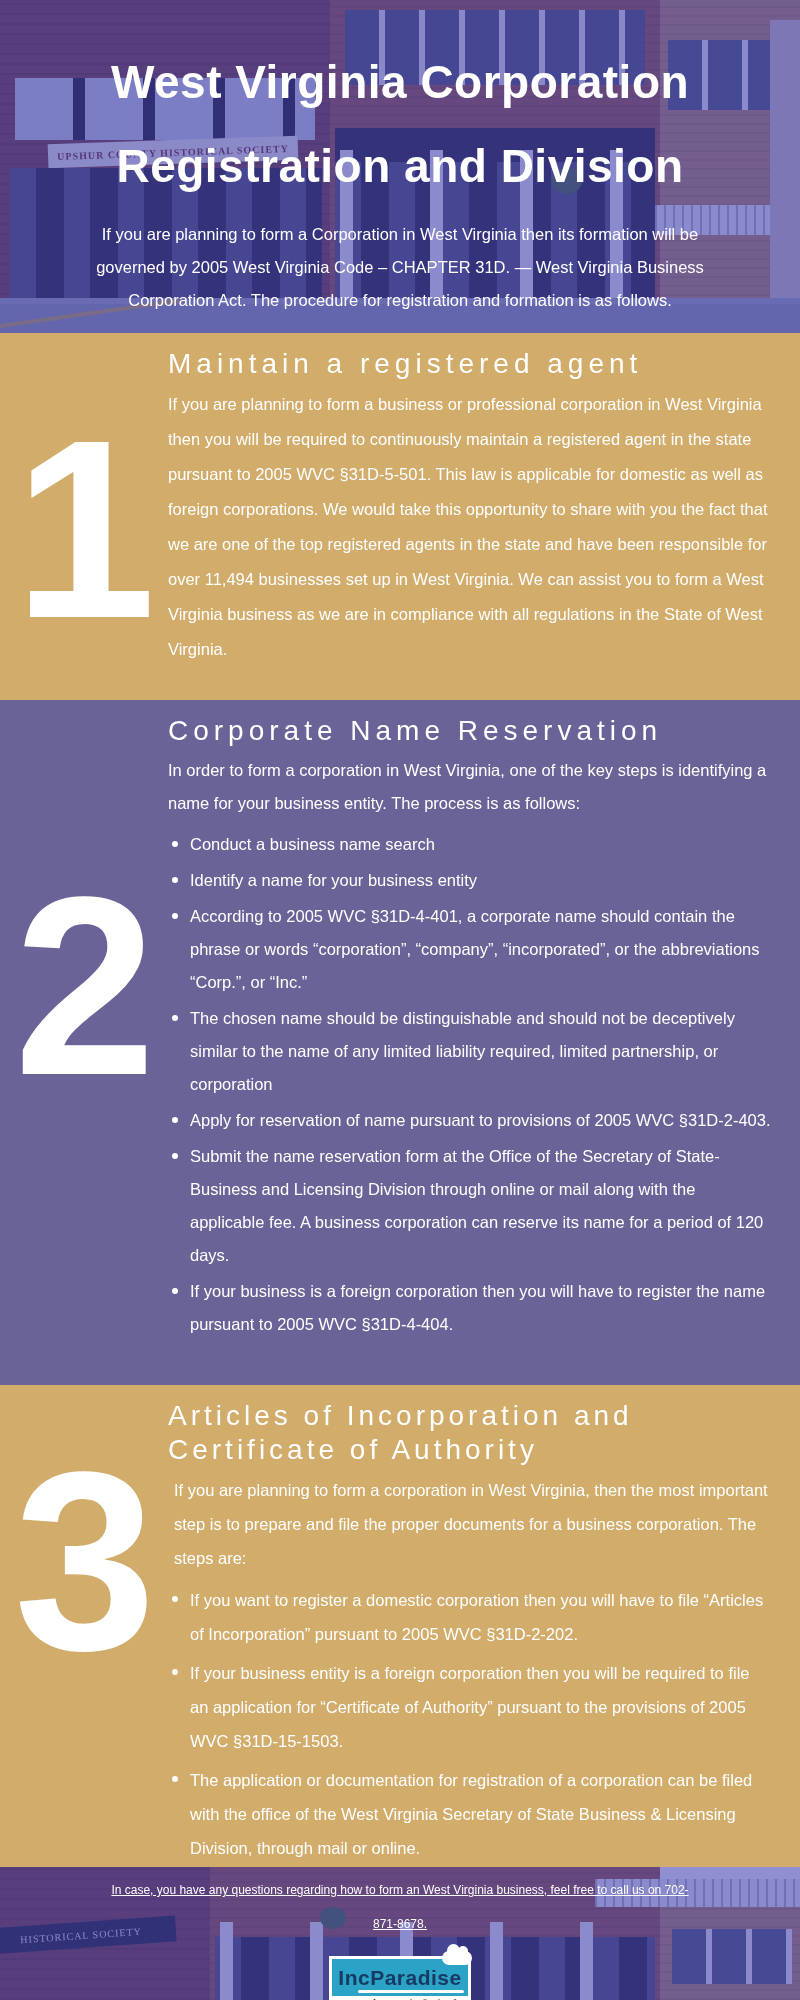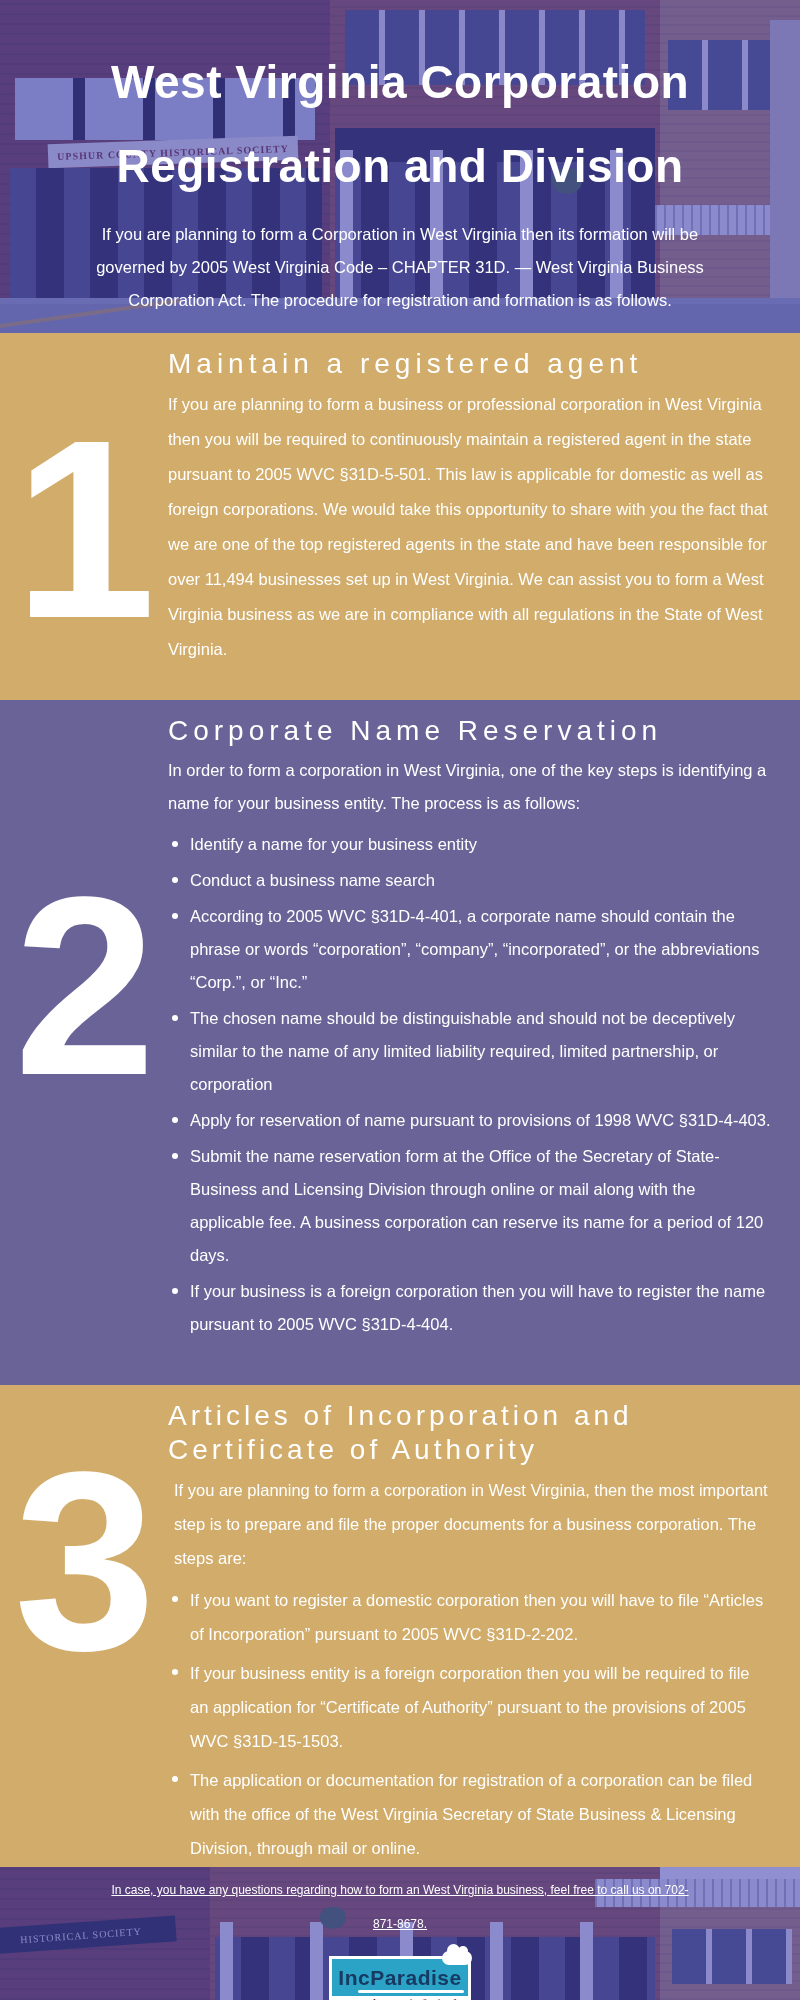--- a/index.html
+++ b/index.html
@@ -121,25 +121,25 @@
       <p>If you are planning to form a business or professional corporation in West Virginia then you will be required to continuously maintain a registered agent in the state pursuant to 2005 WVC §31D-5-501. This law is applicable for domestic as well as foreign corporations. We would take this opportunity to share with you the fact that we are one of the top registered agents in the state and have been responsible for over 11,494 businesses set up in West Virginia. We can assist you to form a West Virginia business as we are in compliance with all regulations in the State of West Virginia.</p>
     </div>
   </section>
 
   <section class="step purple step-2">
     <div class="num">2</div>
     <div class="content">
       <h2>Corporate Name Reservation</h2>
       <p>In order to form a corporation in West Virginia, one of the key steps is identifying a name for your business entity. The process is as follows:</p>
       <ul>
+        <li>Conduct a business name search</li>
         <li>Identify a name for your business entity</li>
-        <li>Conduct a business name search</li>
         <li>According to 2005 WVC §31D-4-401, a corporate name should contain the phrase or words “corporation”, “company”, “incorporated”, or the abbreviations “Corp.”, or “Inc.”</li>
         <li>The chosen name should be distinguishable and should not be deceptively similar to the name of any limited liability required, limited partnership, or corporation</li>
-        <li>Apply for reservation of name pursuant to provisions of 1998 WVC §31D-4-403.</li>
+        <li>Apply for reservation of name pursuant to provisions of 2005 WVC §31D-2-403.</li>
         <li>Submit the name reservation form at the Office of the Secretary of State-Business and Licensing Division through online or mail along with the applicable fee. A business corporation can reserve its name for a period of 120 days.</li>
         <li>If your business is a foreign corporation then you will have to register the name pursuant to 2005 WVC §31D-4-404.</li>
       </ul>
     </div>
   </section>
 
   <section class="step gold step-3">
     <div class="num">3</div>
     <div class="content">
       <h2>Articles of Incorporation and Certificate of Authority</h2>

